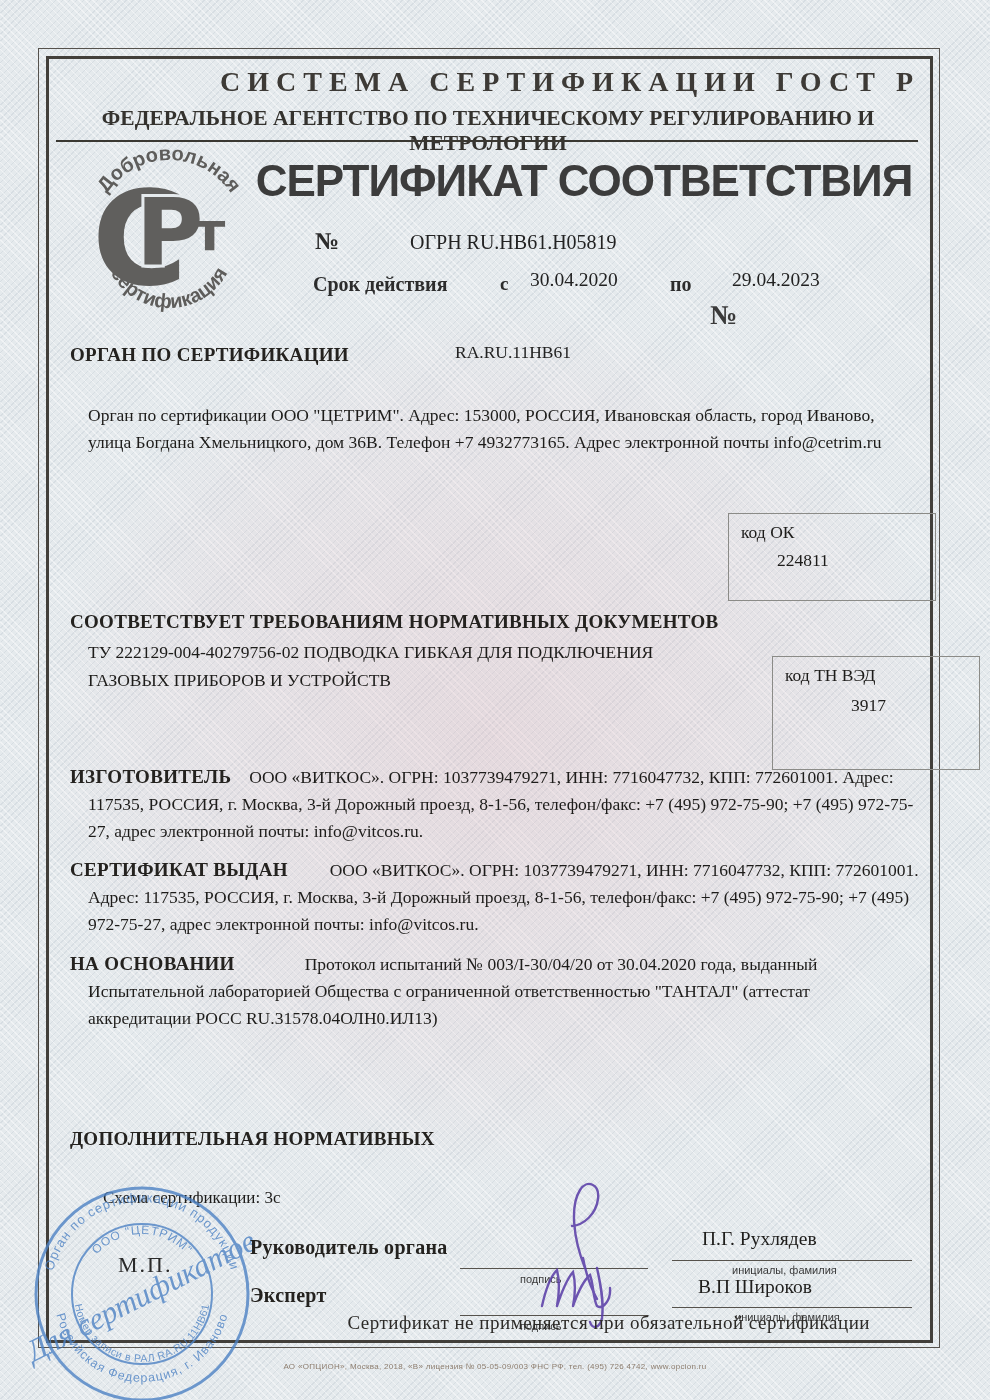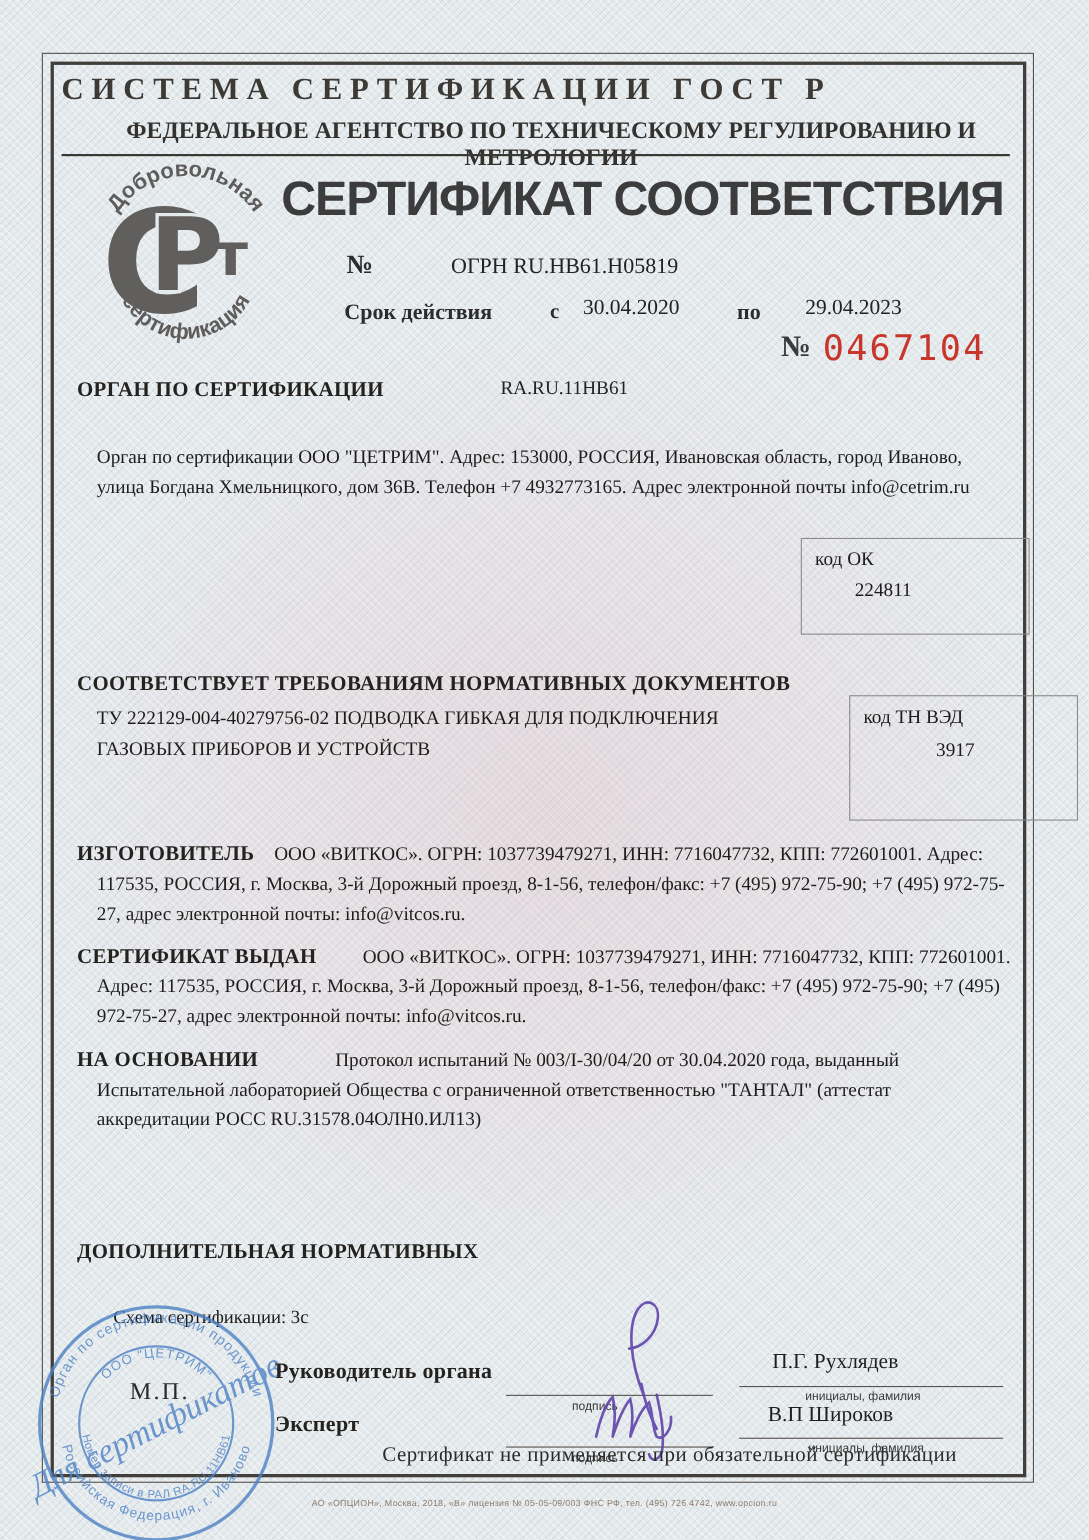--- a/index.html
+++ b/index.html
@@ -6,24 +6,24 @@
   body{width:990px;height:1400px;background:#fff;font-family:"Liberation Serif",serif;}
   .page{position:relative;width:990px;height:1400px;overflow:hidden;
     background:
       radial-gradient(ellipse 62% 42% at 50% 53%, rgba(226,178,186,.30), rgba(226,178,186,.10) 55%, rgba(226,178,186,0) 75%),
       repeating-linear-gradient(45deg, rgba(255,255,255,.45) 0 1px, rgba(0,0,0,0) 1px 5px),
       repeating-linear-gradient(-45deg, rgba(150,165,180,.18) 0 1px, rgba(0,0,0,0) 1px 5px),
       #e5eaed;}
   .abs{position:absolute;}
   .frame-outer{left:38px;top:48px;width:900px;height:1298px;border:1.5px solid #55514c;}
   .frame-inner{left:46px;top:56px;width:881px;height:1281px;border:3px solid #423f3a;}
-  .hdr1{left:56px;top:66px;width:864px;text-align:left;font-weight:bold;font-size:28px;
+  .hdr1{left:56px;top:66px;width:864px;text-align:right;font-weight:bold;font-size:28px;
         letter-spacing:7px;color:#3d3a36;}
-  .hdr2{left:36px;top:106px;width:876px;text-align:center;font-weight:bold;font-size:21.5px;
-        letter-spacing:0;color:#34322e;padding-left:27px;}
+  .hdr2{left:50px;top:106px;width:876px;text-align:center;font-weight:bold;font-size:21.5px;
+        letter-spacing:0;color:#34322e;}
   .hdr-rule{left:56px;top:140px;width:862px;height:2px;background:#3a3832;}
   .title{left:248px;top:156px;width:672px;text-align:center;font-family:"Liberation Sans",sans-serif;
          font-weight:bold;font-size:44px;letter-spacing:-1px;color:#3c3c3c;}
   .numrow-label{left:315px;top:228px;font-size:24px;font-weight:bold;color:#2c2c2c;}
   .numrow-value{left:410px;top:231px;font-size:20px;color:#222;}
   .valid-label{left:313px;top:273px;font-size:20px;font-weight:bold;color:#2c2c2c;}
   .valid-c{left:500px;top:273px;font-size:19px;font-weight:bold;color:#2c2c2c;}
   .valid-from{left:530px;top:269px;font-size:19.5px;color:#222;}
   .valid-po{left:670px;top:273px;font-size:20px;font-weight:bold;color:#2c2c2c;}
   .valid-to{left:732px;top:269px;font-size:19.5px;color:#222;}
@@ -31,21 +31,21 @@
   .serial-val{left:748px;top:297px;font-family:"DejaVu Sans Mono",monospace;font-size:32px;
               letter-spacing:2px;color:#c8362b;}
   .sec-label{font-weight:bold;font-size:19px;letter-spacing:.3px;color:#24221f;}
   .org-label{left:70px;top:344px;}
   .org-code{left:455px;top:342px;font-size:17.5px;color:#222;}
   .body-text{font-size:17.5px;line-height:27px;color:#1d1c1a;}
   .org-par{left:88px;top:402px;width:830px;}
   .hang{padding-left:18px;text-indent:-18px;margin:0;}
   .prod-block{left:70px;top:465px;width:652px;}
   .prod-block .sec-label{margin-right:52px;}
-  .code-box{border:1.5px solid #8b8b87;}
+  .code-box{border:1.5px solid #8b8b87;margin-top:24px;}
   .box-ok{left:728px;top:489px;width:206px;height:86px;}
   .box-label{position:absolute;left:12px;top:8px;font-size:17.5px;color:#1d1c1a;}
   .box-val-ok{position:absolute;left:48px;top:36px;font-size:17.5px;color:#1d1c1a;}
   .conf-label{left:70px;top:611px;}
   .conf-text{left:88px;top:638px;width:620px;line-height:28px;}
   .box-tnved{left:772px;top:632px;width:206px;height:112px;}
   .box-val-tnved{position:absolute;left:78px;top:38px;font-size:17.5px;color:#1d1c1a;}
   .manu-block{left:70px;top:763px;width:856px;}
   .manu-block .sec-label{margin-right:18px;}
   .issued-block{left:70px;top:856px;width:858px;}
@@ -112,21 +112,20 @@
   <span class="abs numrow-label">№</span>
   <span class="abs numrow-value">ОГРН RU.НВ61.Н05819</span>
 
   <span class="abs valid-label">Срок действия</span>
   <span class="abs valid-c">с</span>
   <span class="abs valid-from">30.04.2020</span>
   <span class="abs valid-po">по</span>
   <span class="abs valid-to">29.04.2023</span>
 
   <span class="abs serial-no">№</span>
-  <span class="abs serial-val">0467104</span>
 
   <span class="abs sec-label org-label">ОРГАН ПО СЕРТИФИКАЦИИ</span>
   <span class="abs org-code">RA.RU.11НВ61</span>
   <div class="abs body-text org-par">Орган по сертификации ООО "ЦЕТРИМ". Адрес: 153000, РОССИЯ, Ивановская область, город Иваново, улица Богдана Хмельницкого, дом 36В. Телефон +7 4932773165. Адрес электронной почты info@cetrim.ru</div>
 
   <div class="abs code-box box-ok">
     <span class="box-label">код ОК</span>
     <span class="box-val-ok">224811</span>
   </div>
 

